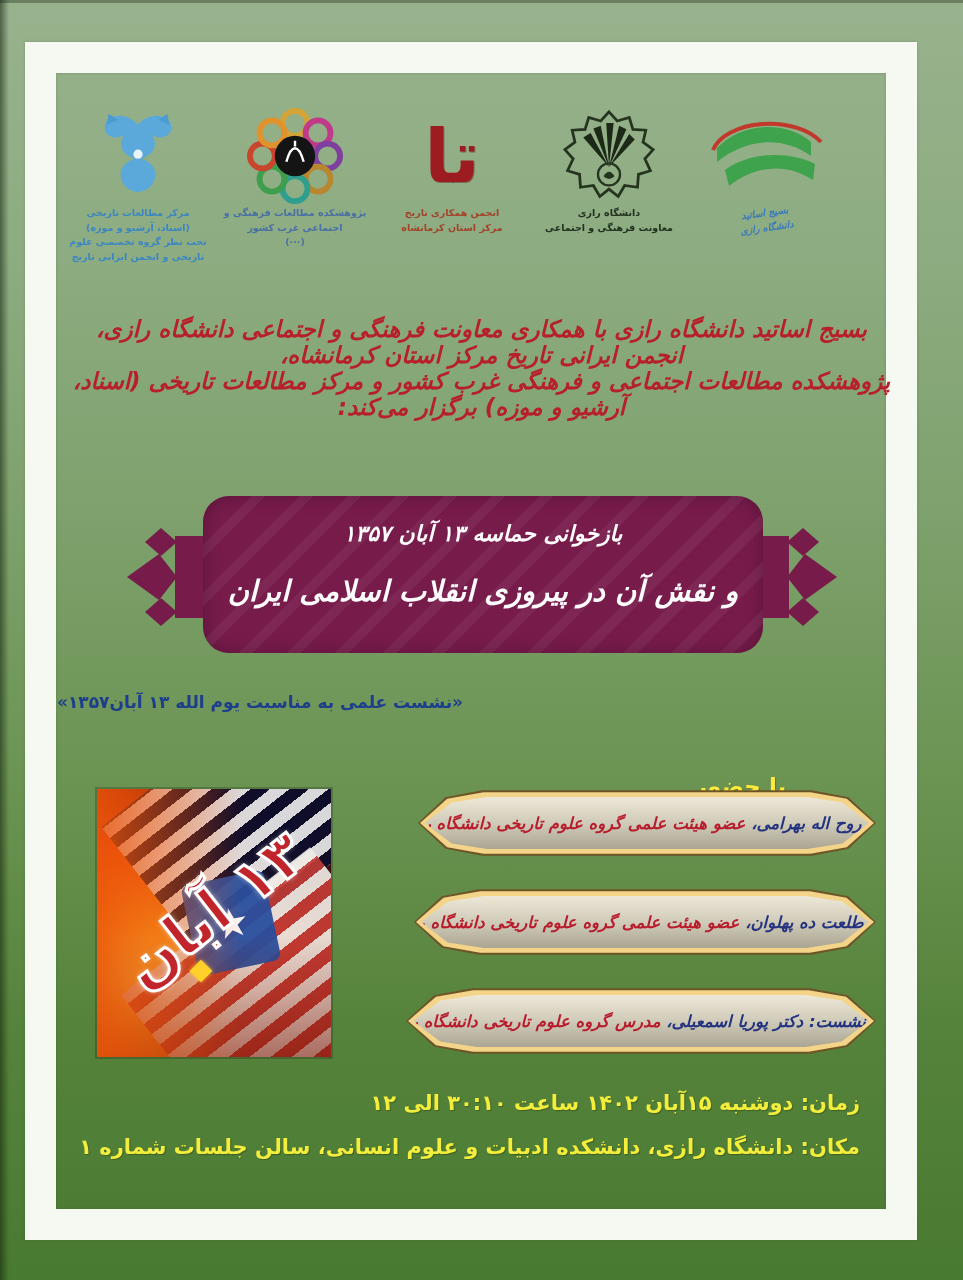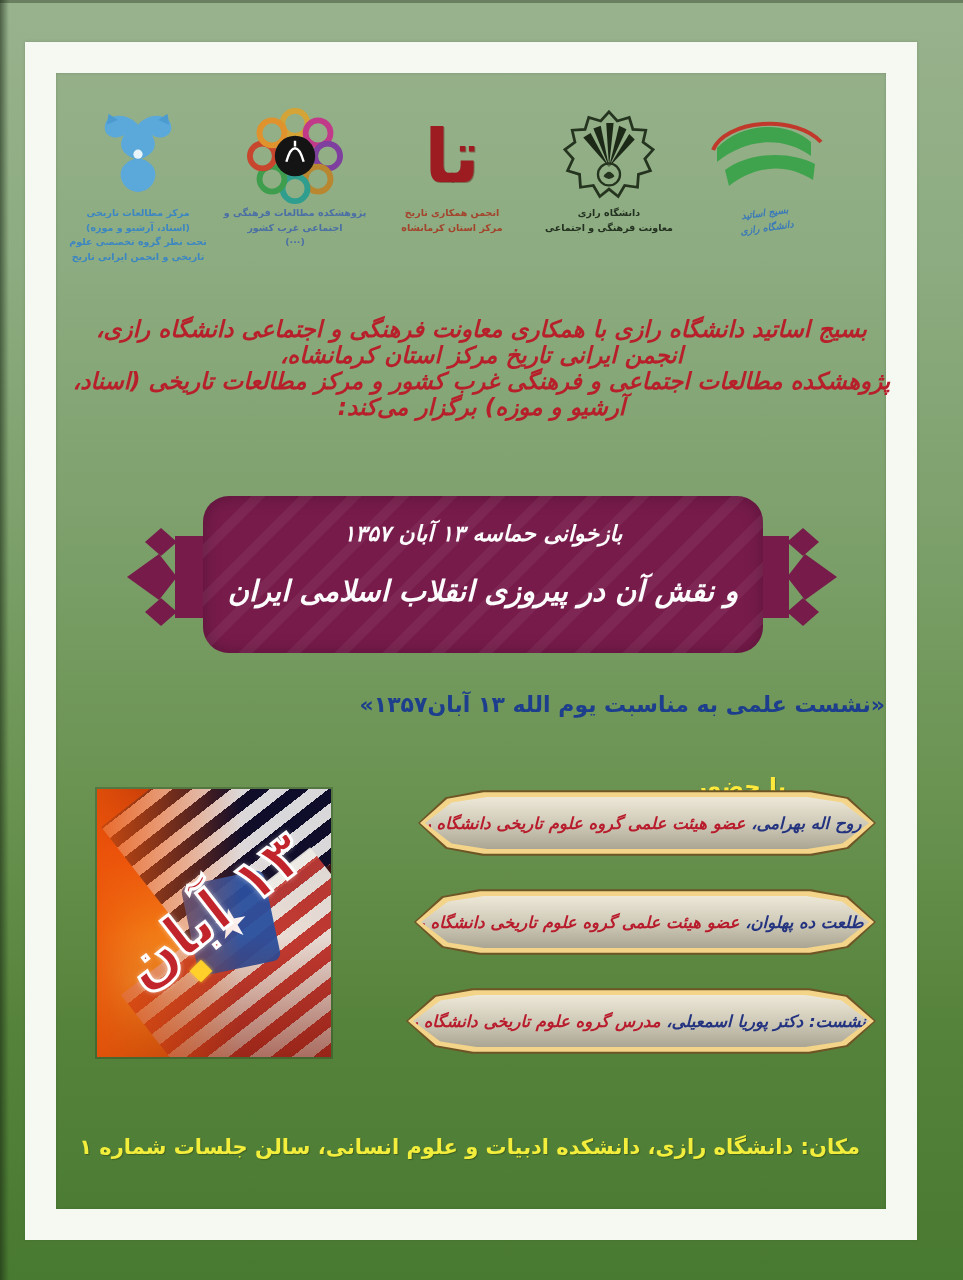--- a/index.html
+++ b/index.html
@@ -36,22 +36,22 @@
   .banner::before{content:"";position:absolute;inset:0;border-radius:26px;
     background:repeating-linear-gradient(135deg,rgba(255,255,255,.05) 0 10px,rgba(0,0,0,0) 10px 34px);}
   .banner .t{position:relative;color:#fdfcfd;font-weight:bold;font-style:italic;text-align:center;}
   .banner .t1{font-size:22px;padding-top:25px;}
   .banner .t2{font-size:29px;margin-top:28px;}
   .orn{position:absolute;top:526px;width:82px;height:102px;}
   .orn-l{left:124px;}
   .orn-r{left:758px;transform:scaleX(-1);}
 
   
-  .subtitle{position:absolute;left:57px;right:78px;top:692px;text-align:right;
-    font-size:22px;font-weight:bold;color:#1c3e8c;}
+  .subtitle{position:absolute;left:57px;right:78px;top:692px;text-align:left;
+    font-size:17px;font-weight:bold;color:#1c3e8c;}
   .with{position:absolute;left:694px;top:745px;font-size:23px;font-weight:bold;color:#ffe93a;
     text-shadow:1px 1px 1px rgba(60,60,0,.35);margin-top:28px;}
 
   
   .flag{position:absolute;left:97px;top:789px;width:234px;height:268px;overflow:hidden;
     box-shadow:0 0 0 2px rgba(20,30,15,.25);
     background:
       radial-gradient(circle at 82% 12%, rgba(12,12,34,.95) 0%, rgba(12,12,34,0) 42%),
       radial-gradient(circle at 14% 72%, #ffe24e 0%, #f89a1c 22%, #ef4a0c 48%, #8a1a05 75%, #2a0a03 100%);}
   .flag .band{position:absolute;opacity:.92;}
@@ -239,17 +239,21 @@
     </div>
   </div>
   <div class="oval oval3">
     <div class="lyr-out cp"></div>
     <div class="lyr-gold cp"></div>
     <div class="lyr-in cp">
       <div class="txt"><span class="sp-name">دبیر نشست: دکتر پوریا اسمعیلی،</span> <span class="sp-role">مدرس گروه علوم تاریخی دانشگاه رازی</span></div>
     </div>
   </div>
 
+  <div class="info info1">
+    <span>زمان:</span>
+    <span>دوشنبه ۱۵آبان ۱۴۰۲ ساعت ۳۰:۱۰ الی ۱۲</span>
+  </div>
   <div class="info info2">
     <span>مکان:</span>
     <span>دانشگاه رازی، دانشکده ادبیات و علوم انسانی، سالن جلسات شماره ۱</span>
   </div>
 </div>
 
 </body></html>

